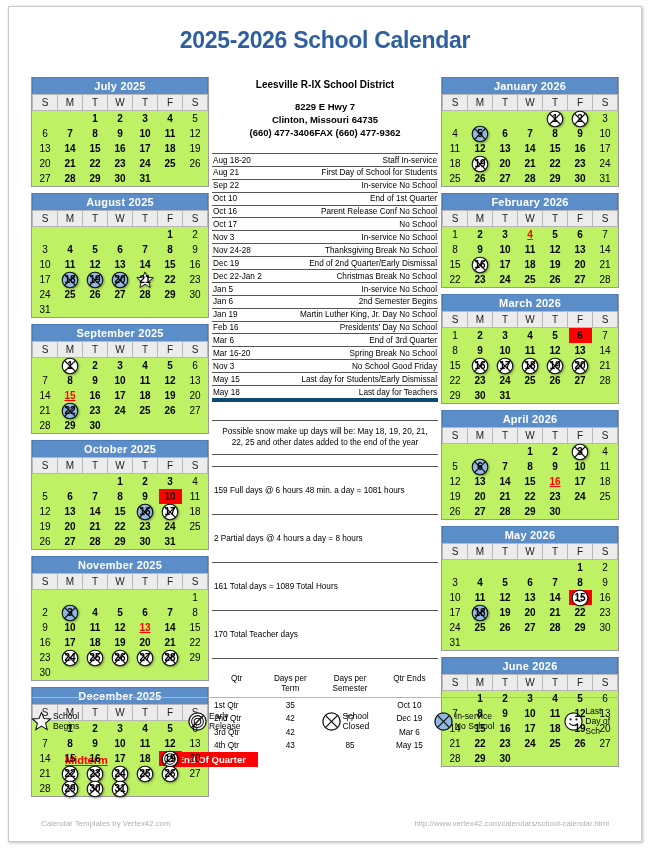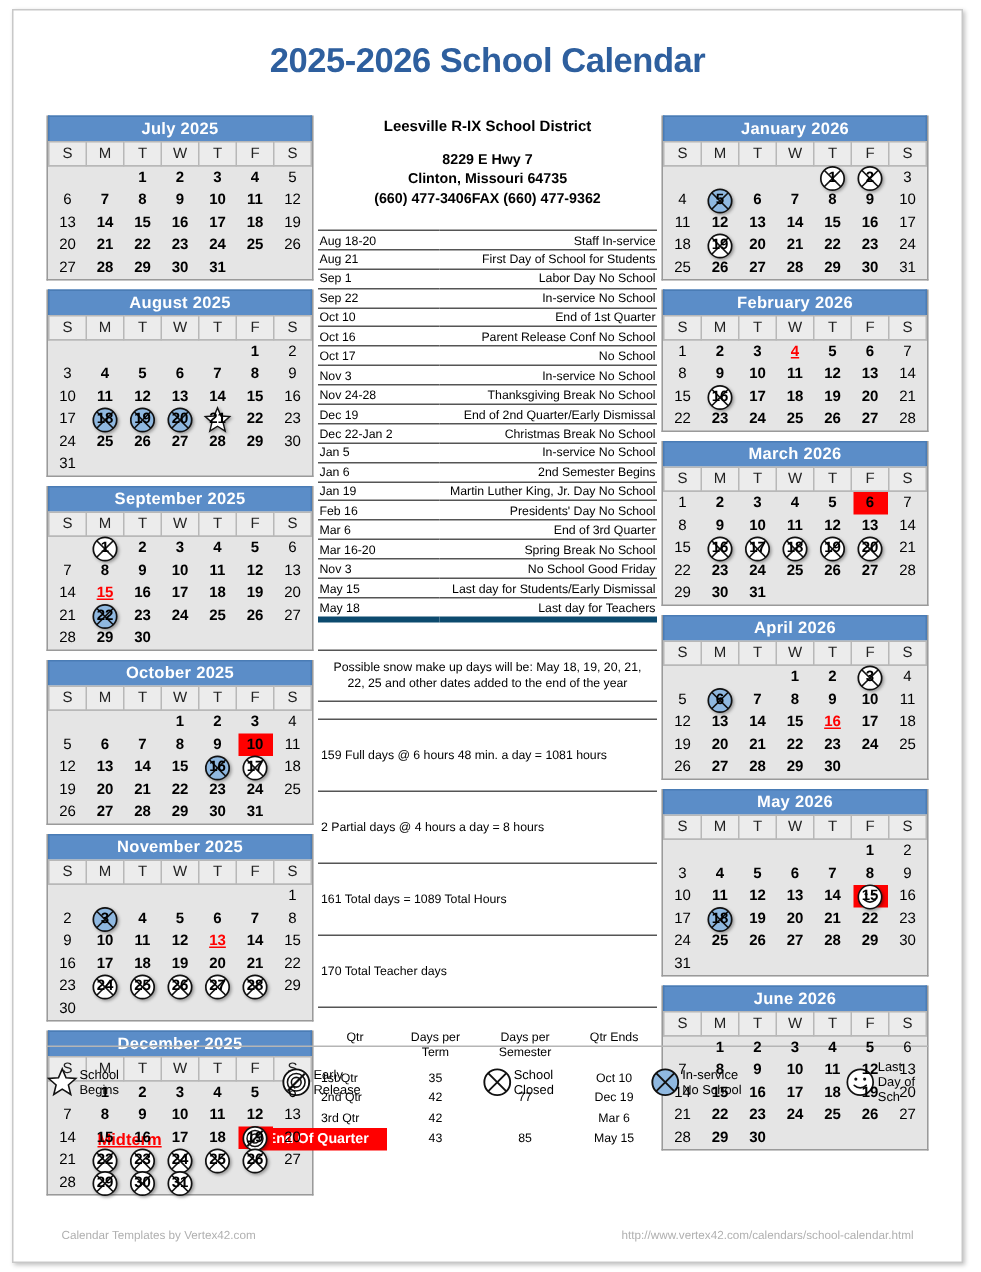--- a/index.html
+++ b/index.html
@@ -36,21 +36,21 @@
     padding:0 22px;
     box-sizing:border-box;
   }
   .col-side{width:178px;}
   .col-mid{width:226px;}
 
   
   .month{
     border:1px solid #9a9a9a;
     border-top:none;
-    background:#e5e5e5;
+    background:#bef264;
     margin-bottom:6px;
   }
   .month-title{
     background:#5b8dc8;
     color:#ffffff;
     font-size:11px;
     font-weight:bold;
     text-align:center;
     padding:2px 0 2px;
     letter-spacing:.2px;
@@ -798,24 +798,20 @@
         <tbody id="events-body">
             <tr>
               <td class="ev-date">Aug 18-20</td>
               <td class="ev-desc">Staff In-service</td>
             </tr>
             <tr>
               <td class="ev-date">Aug 21</td>
               <td class="ev-desc">First Day of School for Students</td>
             </tr>
             <tr>
-              <td class="ev-date">Sep 1</td>
-              <td class="ev-desc">Labor Day No School</td>
-            </tr>
-            <tr>
               <td class="ev-date">Sep 22</td>
               <td class="ev-desc">In-service No School</td>
             </tr>
             <tr>
               <td class="ev-date">Oct 10</td>
               <td class="ev-desc">End of 1st Quarter</td>
             </tr>
             <tr>
               <td class="ev-date">Oct 16</td>
               <td class="ev-desc">Parent Release Conf No School</td>

